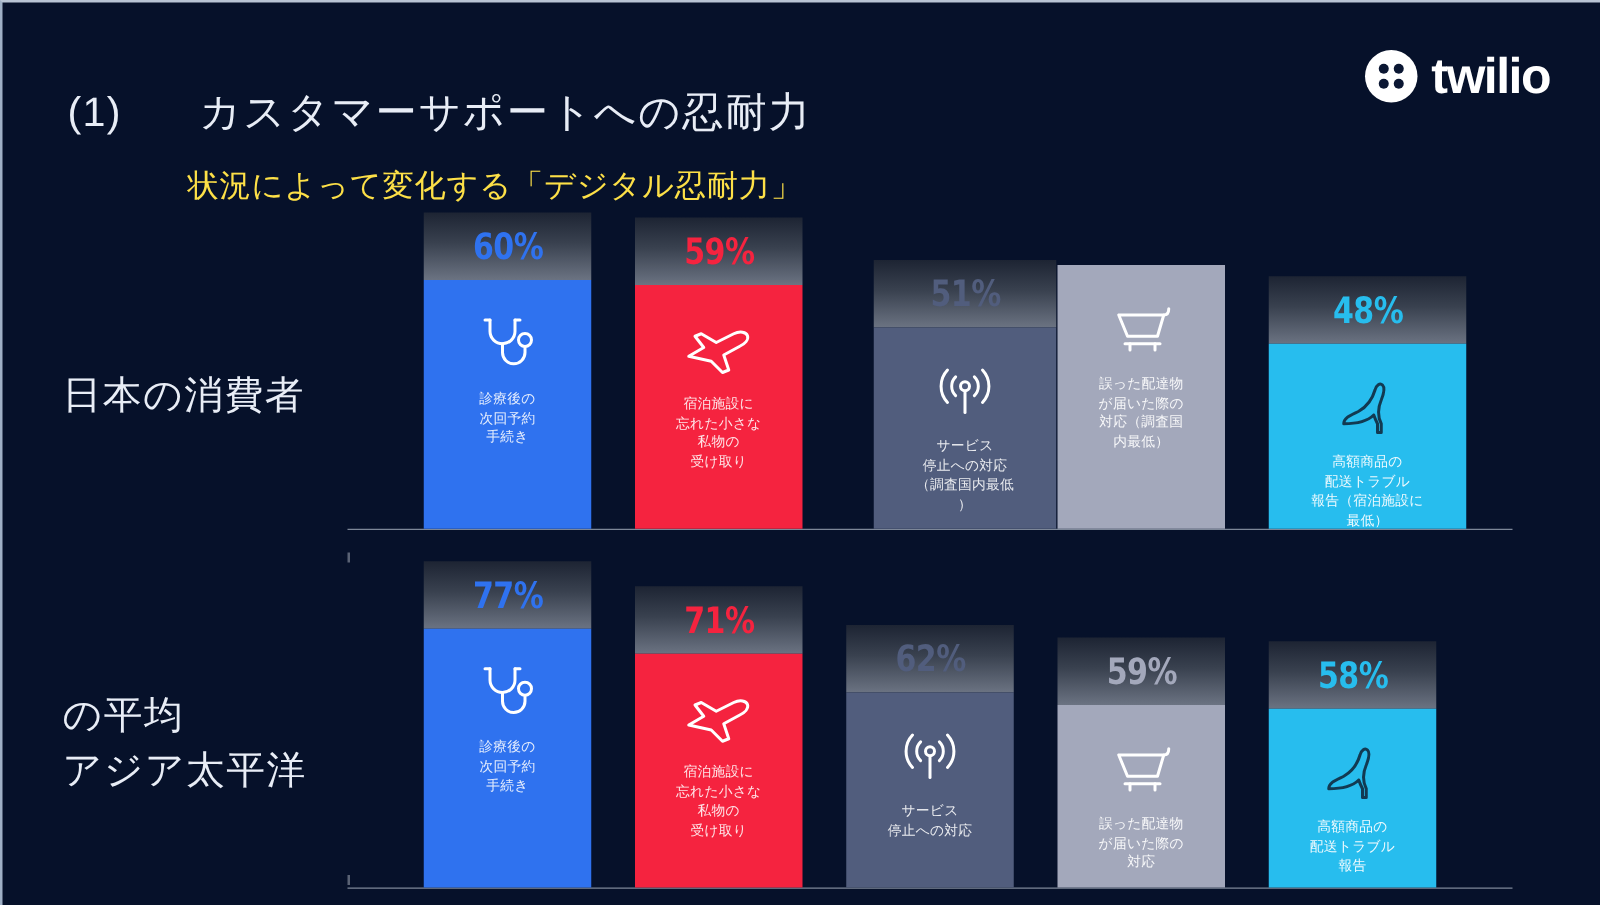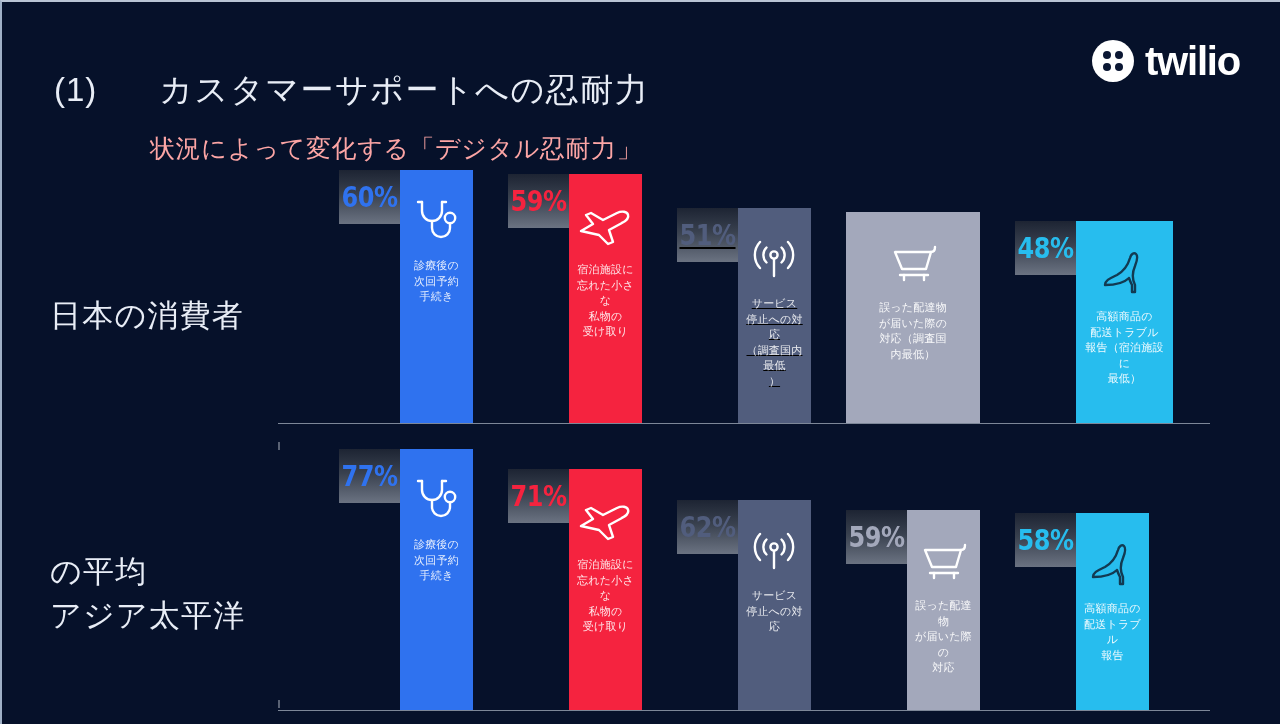--- a/index.html
+++ b/index.html
@@ -86,21 +86,21 @@
     margin-left: 62px;
     font-size: 33px;
     font-weight: 400;
     letter-spacing: 1.5px;
   }
   #subtitle {
     position: absolute;
     top: 130px;
     left: 148px;
     font-size: 25px;
-    color: #fca5a5;
+    color: #fde047;
     letter-spacing: 0.6px;
   }
 
   
   .row-label {
     position: absolute;
     color: #e8edf6;
     font-size: 31px;
     line-height: 1.42;
     letter-spacing: 1.2px;
@@ -127,20 +127,21 @@
     height: 8px;
     background: #596274;
   }
   #tick-0 { top: 440px; }
   #tick-1 { top: 698px; }
 
   
   .bar-col {
     position: absolute;
     display: flex;
+    flex-direction: column;
   }
   .bar-head {
     background: linear-gradient(to bottom, #1d2433 0%, #39414f 45%, #6b7382 100%);
     height: 54px;
     display: flex;
     align-items: center;
     justify-content: center;
     flex: 0 0 auto;
   }
   .bar-head .pct {
@@ -243,21 +244,21 @@
             </svg>
           </div>
           <div class="bar-caption" style="color: rgba(255, 255, 255, 0.88);">
             <div>宿泊施設に</div>
             <div>忘れた小さな</div>
             <div>私物の</div>
             <div>受け取り</div>
           </div>
         </div>
       </div>
-      <div class="bar-col" style="left: 675px; top: 206px; width: 134px; height: 215px; text-decoration: underline;">
+      <div class="bar-col" style="left: 697px; top: 206px; width: 146px; height: 215px;">
         <div class="bar-head">
           <span class="pct" style="color: rgb(81, 93, 125);">51%</span>
         </div>
         <div class="bar-body" style="background: rgb(81, 93, 125);">
           <div class="bar-icon">
             <svg width="54" height="44" viewBox="0 0 54 44">
               <circle fill="none" stroke="#ffffff" stroke-width="2.4" stroke-linecap="round" stroke-linejoin="round" cx="27" cy="17" r="3.6"></circle>
               <path fill="none" stroke="#ffffff" stroke-width="2.4" stroke-linecap="round" stroke-linejoin="round" d="M27 21 L27 38"></path>
               <path fill="none" stroke="#ffffff" stroke-width="2.4" stroke-linecap="round" stroke-linejoin="round" d="M19.5 24.5a10.5 10.5 0 0 1 0-15M34.5 9.5a10.5 10.5 0 0 1 0 15"></path>
               <path fill="none" stroke="#ffffff" stroke-width="2.4" stroke-linecap="round" stroke-linejoin="round" d="M13 30a19 19 0 0 1 0-26M41 4a19 19 0 0 1 0 26"></path>

